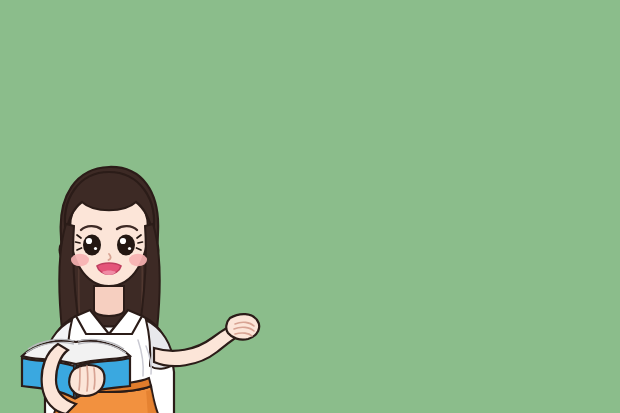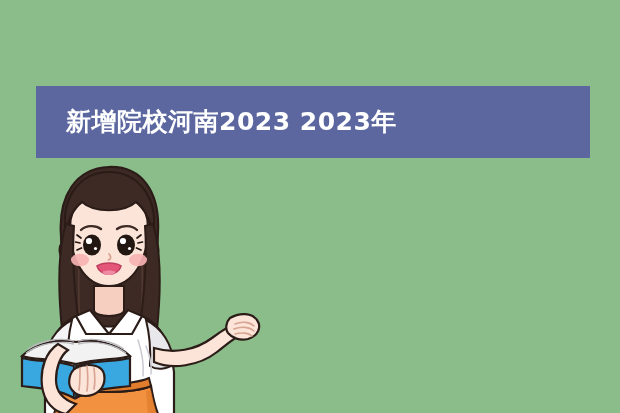--- a/index.html
+++ b/index.html
@@ -57,23 +57,20 @@
     height: 100%;
   }
 </style>
 </head>
 <body>
 
 <div id="stage">
 
   <div class="bg-green"></div>
 
-  <div class="title-banner">
-    <div class="title-text">新增院校河南2023 2023年</div>
-  </div>
 
   <div class="illustration">
     <svg viewBox="0 0 250 258" xmlns="http://www.w3.org/2000/svg">
 
       <defs>
         <clipPath id="frameClip">
           <rect x="0" y="0" width="250" height="258"></rect>
         </clipPath>
       </defs>
 

